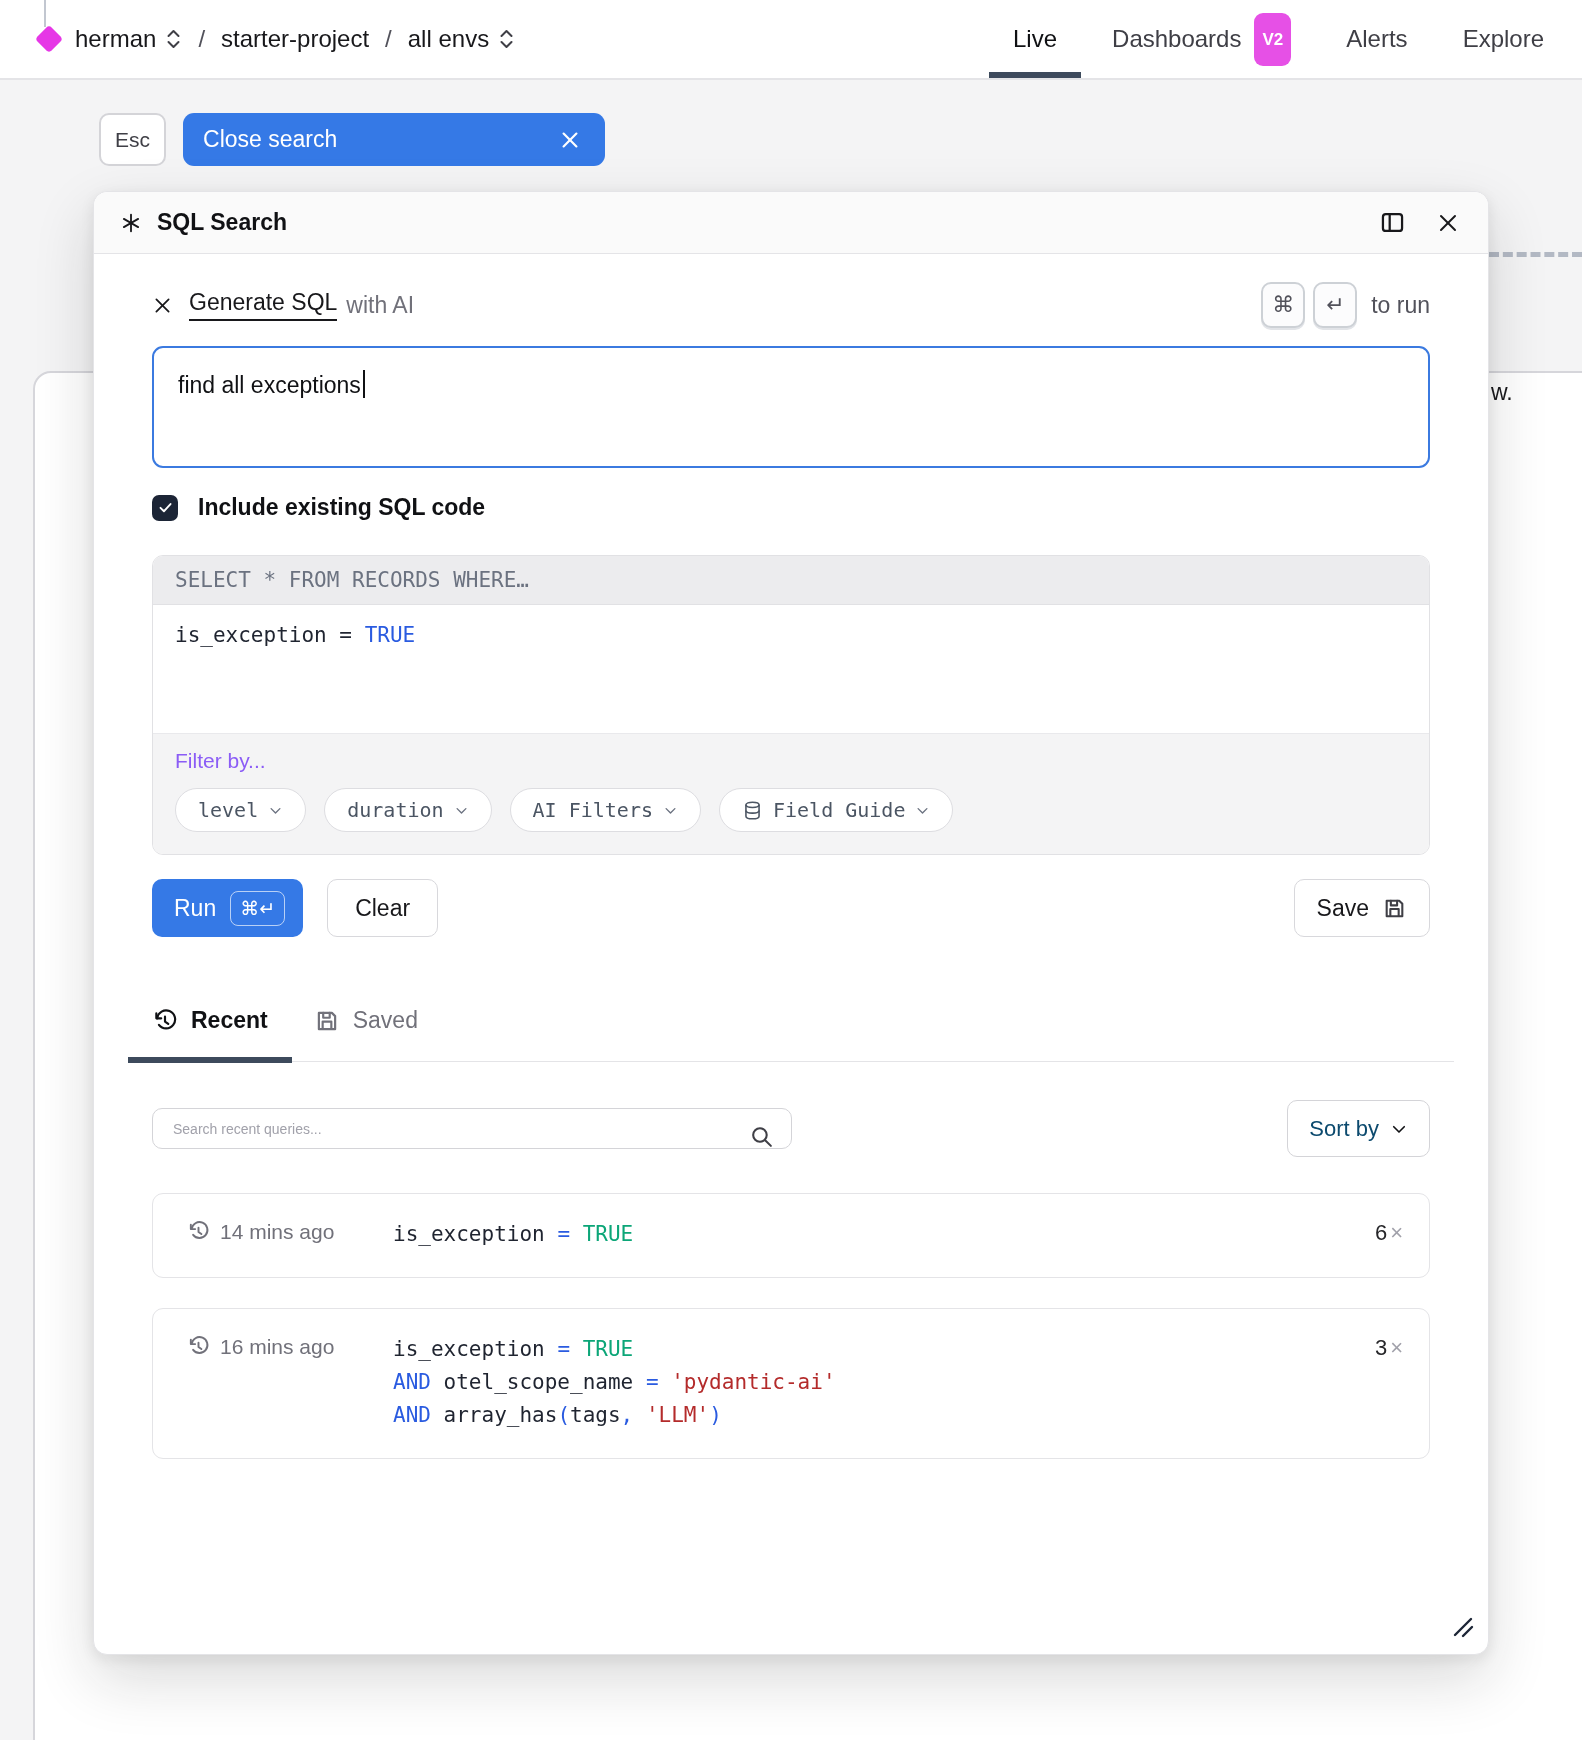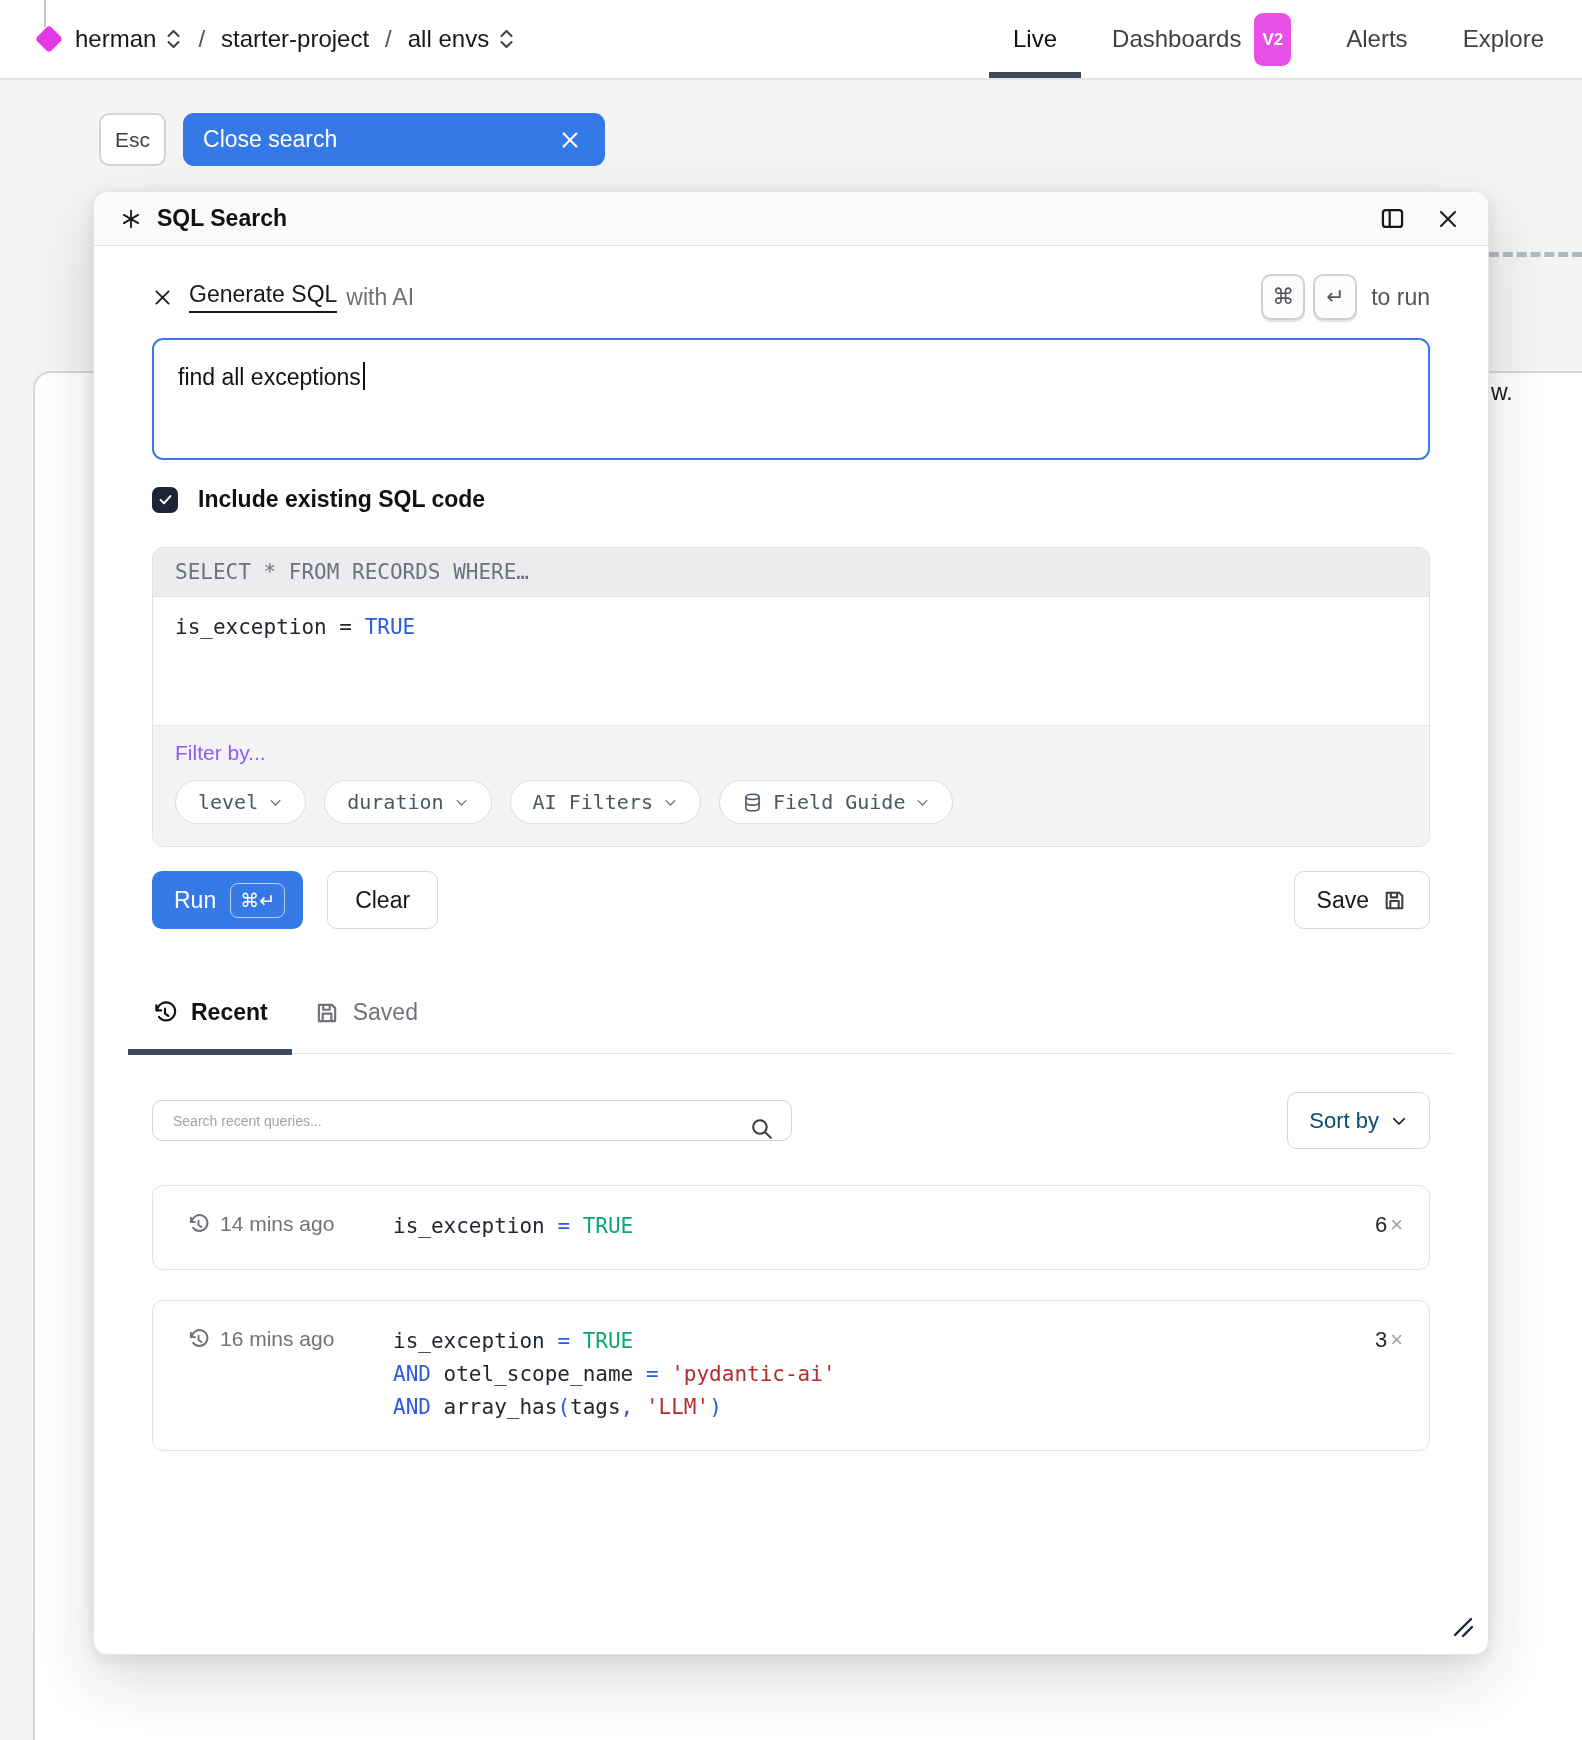--- a/index.html
+++ b/index.html
@@ -45,21 +45,21 @@
   .close-search { background:#3579e6; border:none; border-radius:11px; height:53px; width:422px;
     display:flex; align-items:center; justify-content:space-between; padding:0 24px 0 20px;
     color:#fff; font-size:23px; cursor:pointer; font-family:inherit; }
   .close-search svg { width:22px; height:22px; stroke:#fff; stroke-width:2.4; fill:none; stroke-linecap:round; }
 
   
   .modal { position:absolute; left:93px; top:191px; width:1396px; height:1464px;
     background:#fff; border:1px solid #e4e4e7; border-radius:14px;
     box-shadow:0 24px 60px rgba(24,24,27,.16), 0 4px 14px rgba(24,24,27,.08);
     z-index:6; display:flex; flex-direction:column; }
-  .modal-header { height:54px; background:#fafafa; border-bottom:1px solid #e4e4e7;
+  .modal-header { height:62px; background:#fafafa; border-bottom:1px solid #e4e4e7;
     border-radius:14px 14px 0 0; display:flex; padding:0 28px 0 26px; flex:none; }
   .modal-title { display:flex; align-items:center; gap:15px; font-size:23px; font-weight:600; color:#101114; }
   .icon-stroke { fill:none; stroke:#18181b; stroke-width:2; stroke-linecap:round; stroke-linejoin:round; }
   .hd-actions { margin-left:auto; display:flex; align-items:center; gap:30px; }
   .hd-btn { background:none; border:none; cursor:pointer; display:flex; padding:0; }
 
   .modal-body { padding:0 58px; flex:1; position:relative; }
 
   .gen-row { margin-top:28px; display:flex; align-items:center; font-size:23px; }
   .gen-x { background:none; border:none; cursor:pointer; display:flex; margin-right:16px; padding:0; }
@@ -124,21 +124,21 @@
   .search-wrap svg { position:absolute; right:18px; top:16px; width:25px; height:25px;
     fill:none; stroke:#3f3f46; stroke-width:2; stroke-linecap:round; }
   .sort-btn { margin-left:auto; height:57px; background:#fff; border:1.5px solid #d4d4d8; border-radius:10px;
     display:flex; align-items:center; gap:11px; padding:0 21px; font-family:inherit; font-size:22px; color:#0c4a6e; cursor:pointer; }
   .sort-btn svg { width:18px; height:18px; stroke:#101114; fill:none; stroke-width:2.2; stroke-linecap:round; stroke-linejoin:round; }
 
   .query-row { border:1.5px solid #e4e4e7; border-radius:11px; background:#fff;
     display:flex; align-items:flex-start; padding:26px 26px 26px 34px; cursor:pointer; }
   .query-row.single { margin-top:36px; }
   .query-row.multi { margin-top:30px; }
-  .row-meta { display:flex; align-items:flex-end; gap:10px; width:206px; flex:none; color:#71717a; }
+  .row-meta { display:flex; align-items:flex-start; gap:10px; width:206px; flex:none; color:#71717a; }
   .row-meta svg { width:23px; height:23px; fill:none; stroke:#71717a; stroke-width:2; stroke-linecap:round; stroke-linejoin:round; flex:none; }
   .row-time { font-size:21px; white-space:nowrap; }
   .row-code { flex:1; font-family:"DejaVu Sans Mono","Liberation Mono",monospace; font-size:21px; margin-top:-2px; }
   .row-count { flex:none; font-size:22px; color:#27272a; display:flex; align-items:baseline; gap:3px; }
   .row-count .x { color:#a1a1aa; }
 
   .resize-handle { position:absolute; right:14px; bottom:12px; cursor:nwse-resize; }
   .resize-handle svg { width:22px; height:22px; stroke:#1c2536; stroke-width:2.4; stroke-linecap:round; }
 </style>
 </head>

